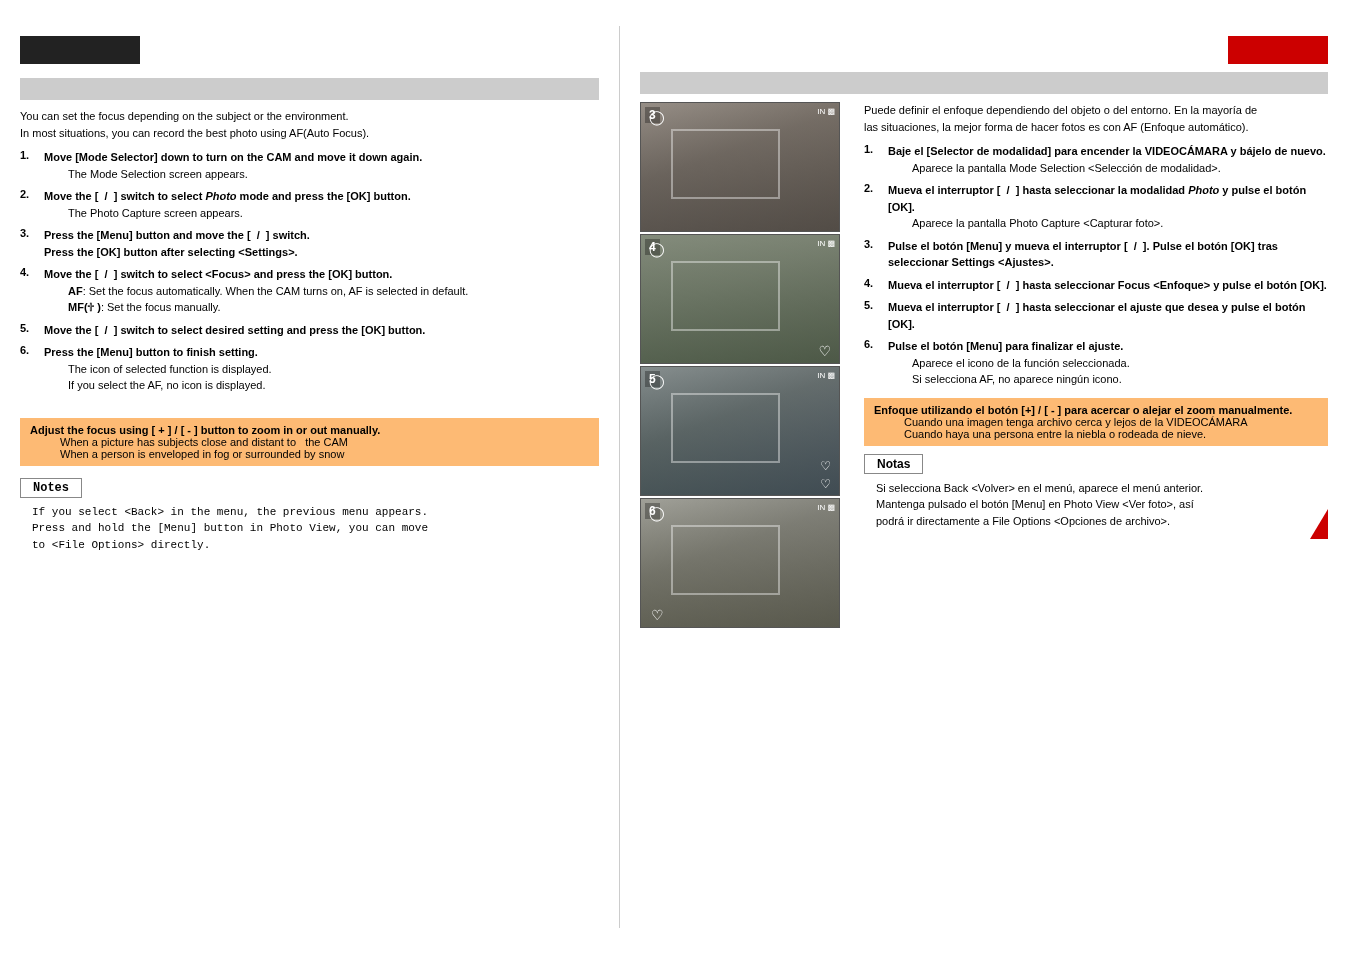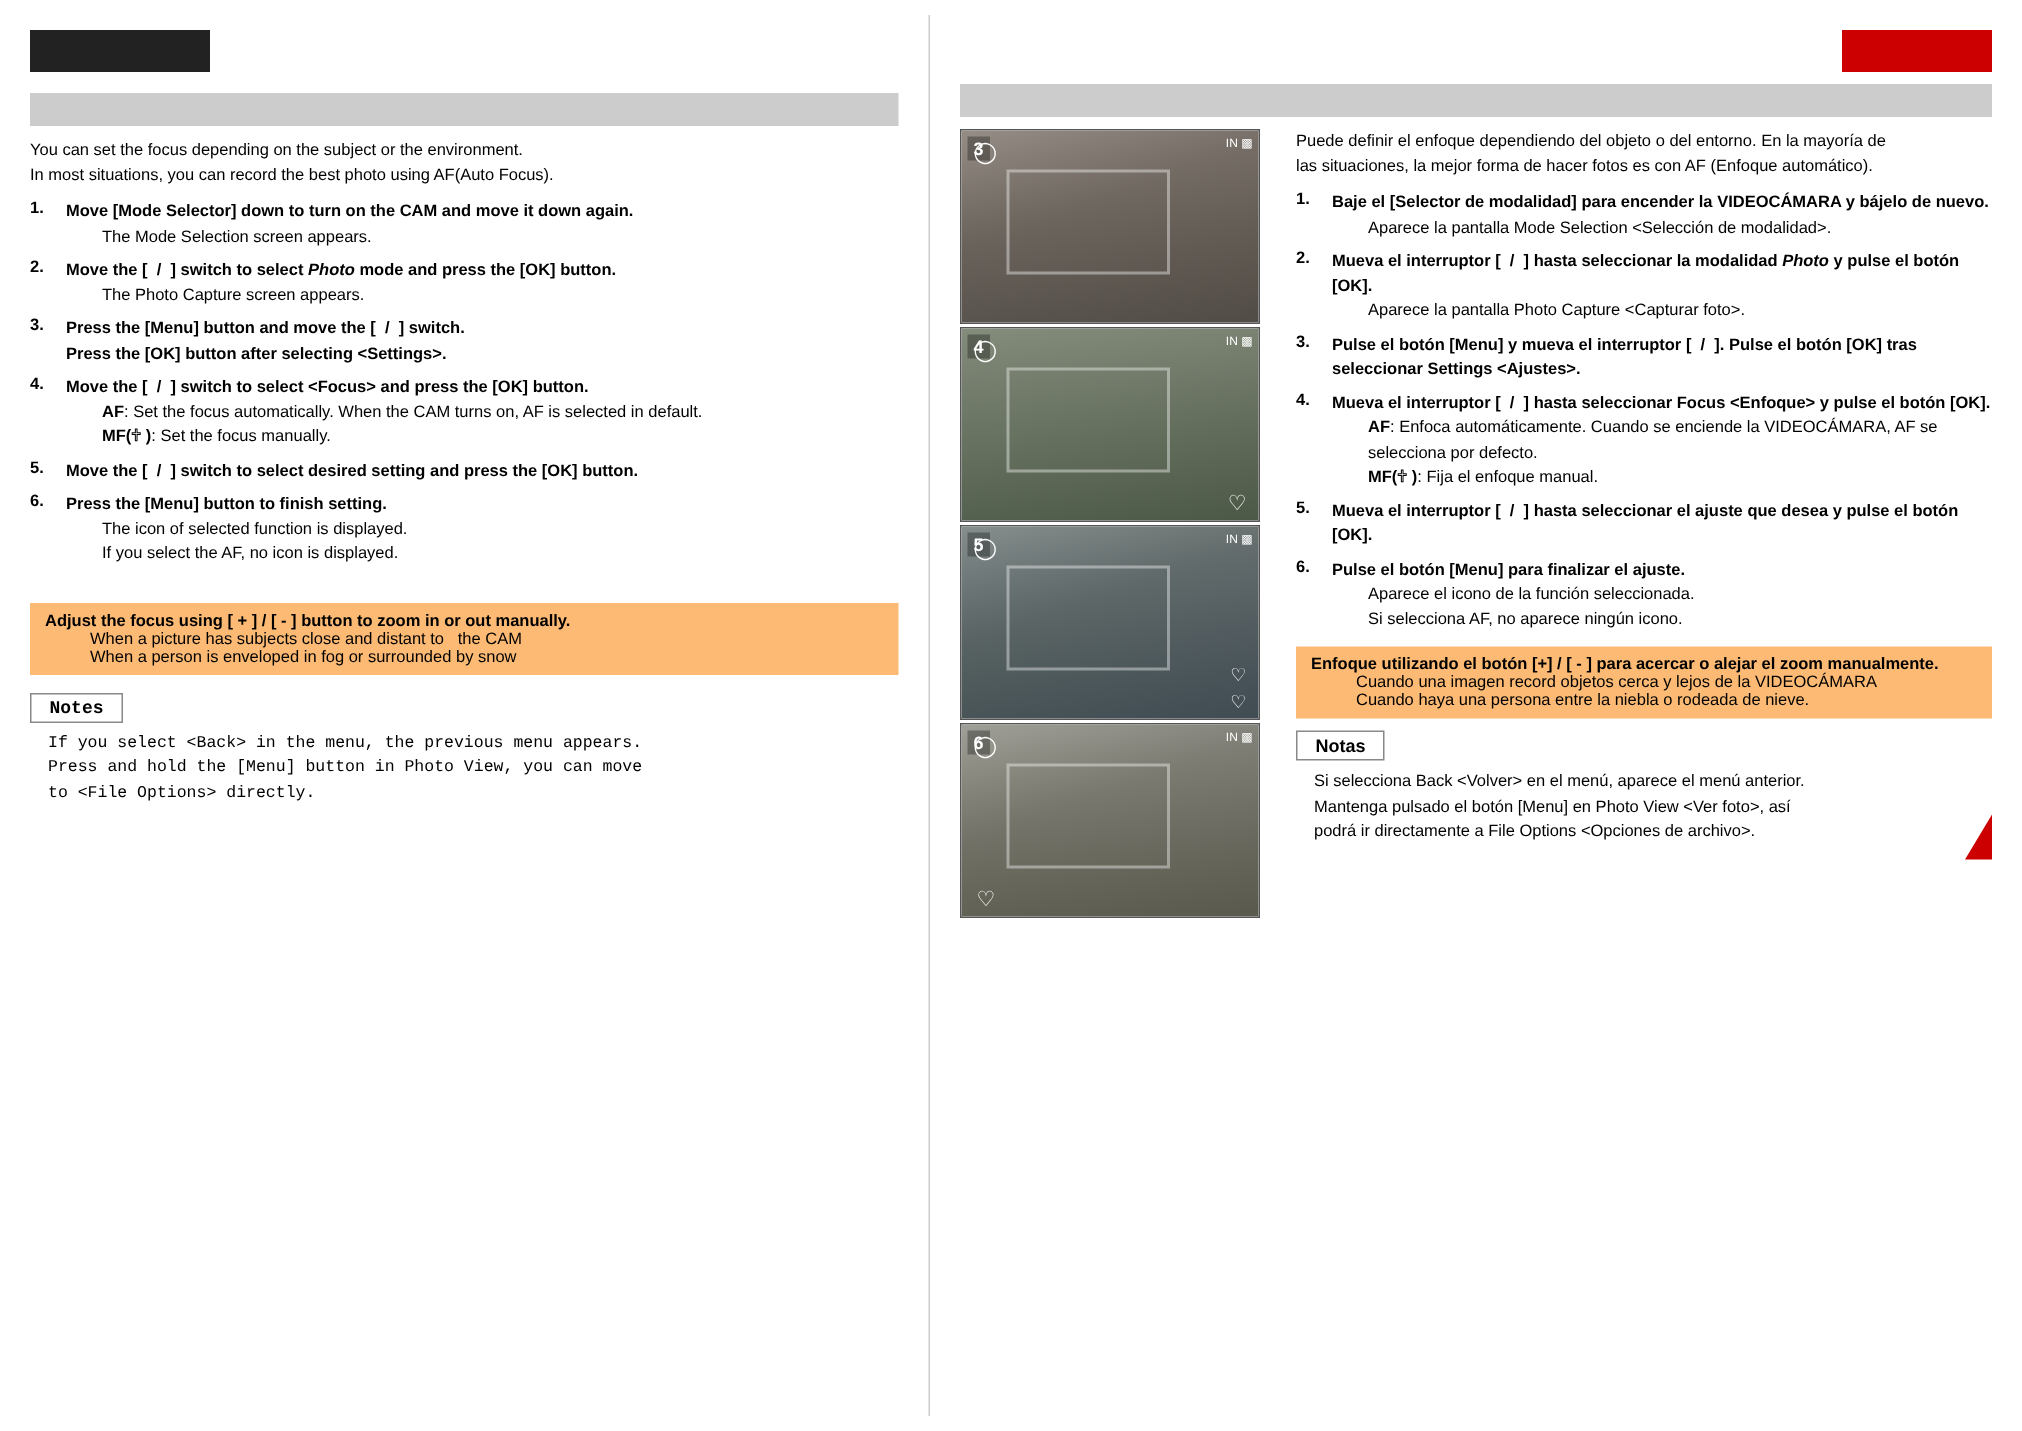--- a/index.html
+++ b/index.html
@@ -10,21 +10,21 @@
       width: 1348px;
       min-height: 954px;
       display: flex;
       flex-direction: column;
     }
     .page-container {
       display: flex;
       flex-direction: row;
       width: 100%;
       flex: 1;
-      padding: 10px 0;
+      padding: 26px 0;
     }
     .left-col {
       width: 620px;
       padding: 10px 20px;
       border-right: 1px solid #ccc;
       display: flex;
       flex-direction: column;
     }
     .right-col {
       width: 728px;
@@ -358,24 +358,20 @@
           <li>
             <span class="step-num">3.</span>
             <span class="step-content">
               <b>Pulse el botón [Menu] y mueva el interruptor [&nbsp;&nbsp;/&nbsp;&nbsp;]. Pulse el botón [OK] tras seleccionar Settings &lt;Ajustes&gt;.</b>
             </span>
           </li>
           <li>
             <span class="step-num">4.</span>
             <span class="step-content">
               <b>Mueva el interruptor [&nbsp;&nbsp;/&nbsp;&nbsp;] hasta seleccionar Focus &lt;Enfoque&gt; y pulse el botón [OK].</b><br>
-              <span class="step-sub">
-                <b>AF</b>: Enfoca automáticamente. Cuando se enciende la VIDEOCÁMARA, AF se selecciona por defecto.<br>
-                <b>MF(🕆 )</b>: Fija el enfoque manual.
-              </span>
             </span>
           </li>
           <li>
             <span class="step-num">5.</span>
             <span class="step-content">
               <b>Mueva el interruptor [&nbsp;&nbsp;/&nbsp;&nbsp;] hasta seleccionar el ajuste que desea y pulse el botón [OK].</b>
             </span>
           </li>
           <li>
             <span class="step-num">6.</span>
@@ -384,21 +380,21 @@
               <span class="step-sub">
                 Aparece el icono de la función seleccionada.<br>
                 Si selecciona AF, no aparece ningún icono.
               </span>
             </span>
           </li>
         </ol>
 
         <div class="notes-section" style="margin-bottom:8px;">
           <b>Enfoque utilizando el botón [+] / [ - ] para acercar o alejar el zoom manualmente.</b><br>
-          <span style="margin-left:30px;display:block;">Cuando una imagen record objetos cerca y lejos de la VIDEOCÁMARA</span>
+          <span style="margin-left:30px;display:block;">Cuando una imagen tenga archivo cerca y lejos de la VIDEOCÁMARA</span>
           <span style="margin-left:30px;display:block;">Cuando haya una persona entre la niebla o rodeada de nieve.</span>
         </div>
 
         <div style="margin-top:6px;position:relative;">
           <div class="notas-box">Notas</div><br>
           <p class="notes-text">
             Si selecciona Back &lt;Volver&gt; en el menú, aparece el menú anterior.<br>
             Mantenga pulsado el botón [Menu] en Photo View &lt;Ver foto&gt;, así<br>
             podrá ir directamente a File Options &lt;Opciones de archivo&gt;.
           </p>

